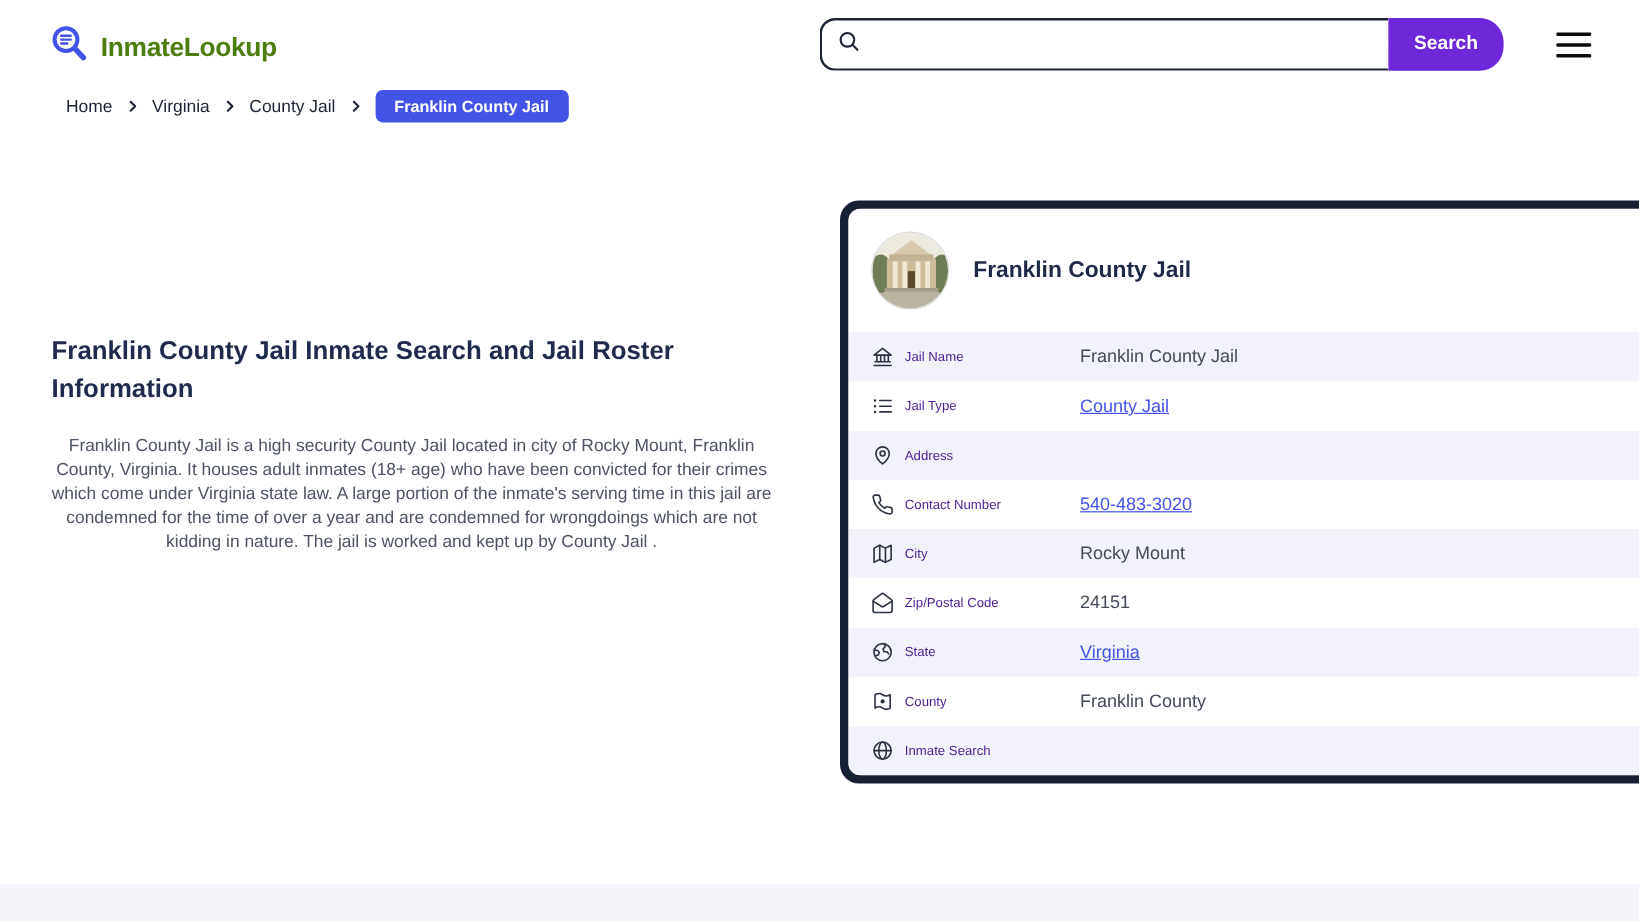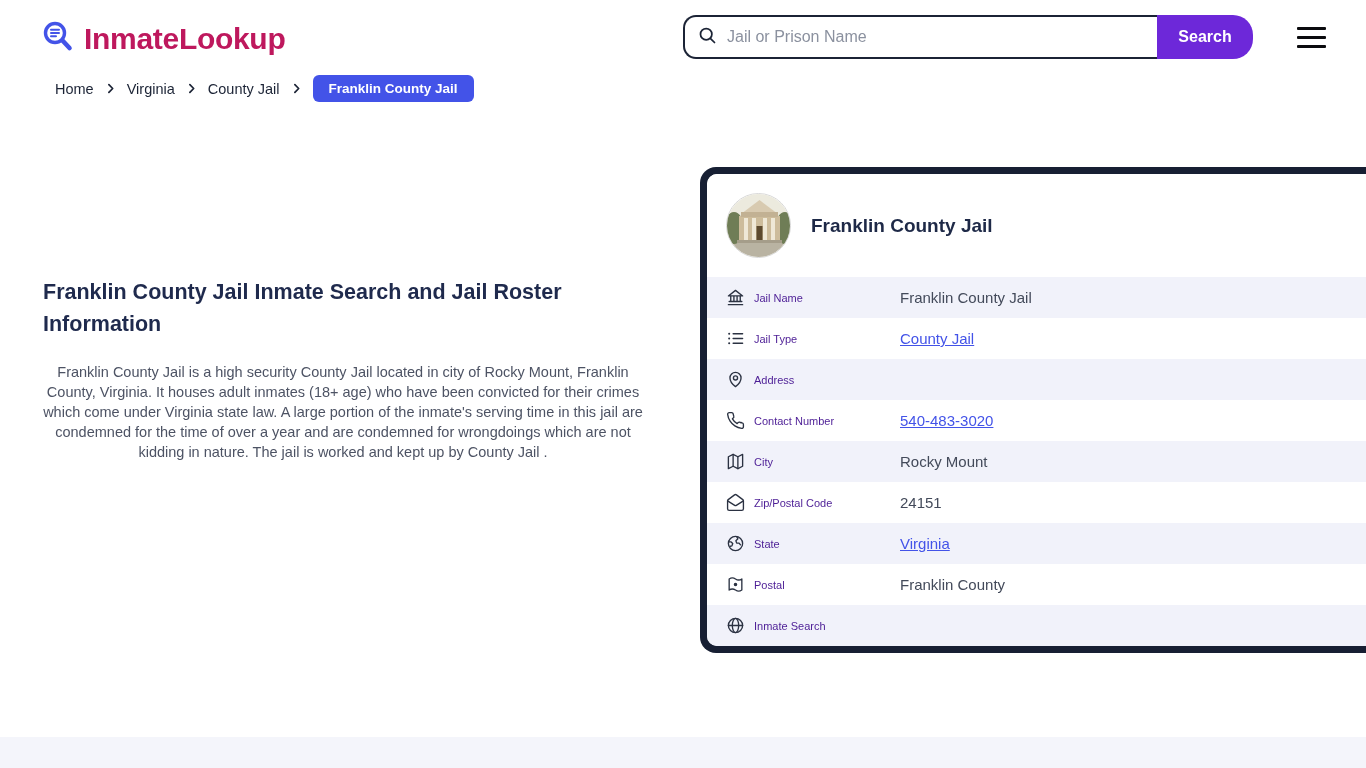--- a/index.html
+++ b/index.html
@@ -1,21 +1,21 @@
 <!DOCTYPE html>
 <html><head>
 <meta charset="utf-8">
 <style>
   * { margin:0; padding:0; box-sizing:border-box; }
   html,body { width:1366px; height:768px; overflow:hidden; background:#ffffff;
               font-family:"Liberation Sans", sans-serif; position:relative; }
 
   
   .logo { position:absolute; left:40px; top:19px; display:flex; align-items:center; gap:8px; cursor:pointer; }
-  .logo-text { font-size:30px; font-weight:700; color:#be185d; letter-spacing:-0.3px; }
+  .logo-text { font-size:22px; font-weight:700; color:#4d7c0f; letter-spacing:-0.3px; }
 
   .search-bar { position:absolute; left:683px; top:15px; width:570px; height:44px; display:flex; }
   .search-input-wrap { flex:1; display:flex; align-items:center; gap:9px; background:#fff;
         border:2px solid #1b2335; border-right:none; border-radius:13px 0 0 13px; padding:0 12px; }
   .search-input { border:none; outline:none; flex:1; font-size:16px; color:#1b2335;
         font-family:"Liberation Sans", sans-serif; background:transparent; }
   .search-input::placeholder { color:#8b919f; }
   .search-btn { width:96px; height:44px; border:none; background:#6d28d9; color:#fff;
         font-size:16px; font-weight:700; border-radius:0 20px 20px 0; cursor:pointer;
         font-family:"Liberation Sans", sans-serif; }
@@ -72,21 +72,20 @@
 </div>
 
 <div class="search-bar">
   <div class="search-input-wrap">
     <span>
       <svg width="21" height="21" viewBox="0 0 24 24" fill="none">
         <circle cx="10.5" cy="10.5" r="6.5" stroke="#1b2335" stroke-width="2"></circle>
         <path d="M15.5 15.5 L20 20" stroke="#1b2335" stroke-width="2" stroke-linecap="round"></path>
       </svg>
     </span>
-    <input class="search-input" type="text" placeholder="Jail or Prison Name" style="">
   </div>
   <button class="search-btn">Search</button>
 </div>
 
 <div class="menu-btn">
   <div class="bar"></div>
   <div class="bar"></div>
   <div class="bar"></div>
 </div>
 
@@ -214,21 +213,21 @@
     <span class="row-value"><span class="val-link">Virginia</span></span>
   </div>
 
   <div class="info-row">
     <span class="row-icon">
             <svg width="19" height="19" viewBox="0 0 24 24" fill="none" stroke="#2b3242" stroke-width="1.7" stroke-linecap="round" stroke-linejoin="round">
               <path d="M4 5c2.7-1.8 5.3-1.8 8 0s5.3 1.8 8 0v14c-2.7 1.8-5.3 1.8-8 0s-5.3-1.8-8 0V5z"></path>
               <circle cx="12" cy="12" r="1.4" fill="#2b3242"></circle>
             </svg>
           </span>
-    <span class="row-label">Postal</span>
+    <span class="row-label">County</span>
     <span class="row-value">Franklin County</span>
   </div>
 
   <div class="info-row alt">
     <span class="row-icon">
             <svg width="19" height="19" viewBox="0 0 24 24" fill="none" stroke="#2b3242" stroke-width="1.7" stroke-linecap="round" stroke-linejoin="round">
               <circle cx="12" cy="12" r="9"></circle>
               <path d="M3 12h18"></path>
               <ellipse cx="12" cy="12" rx="4" ry="9"></ellipse>
             </svg>

